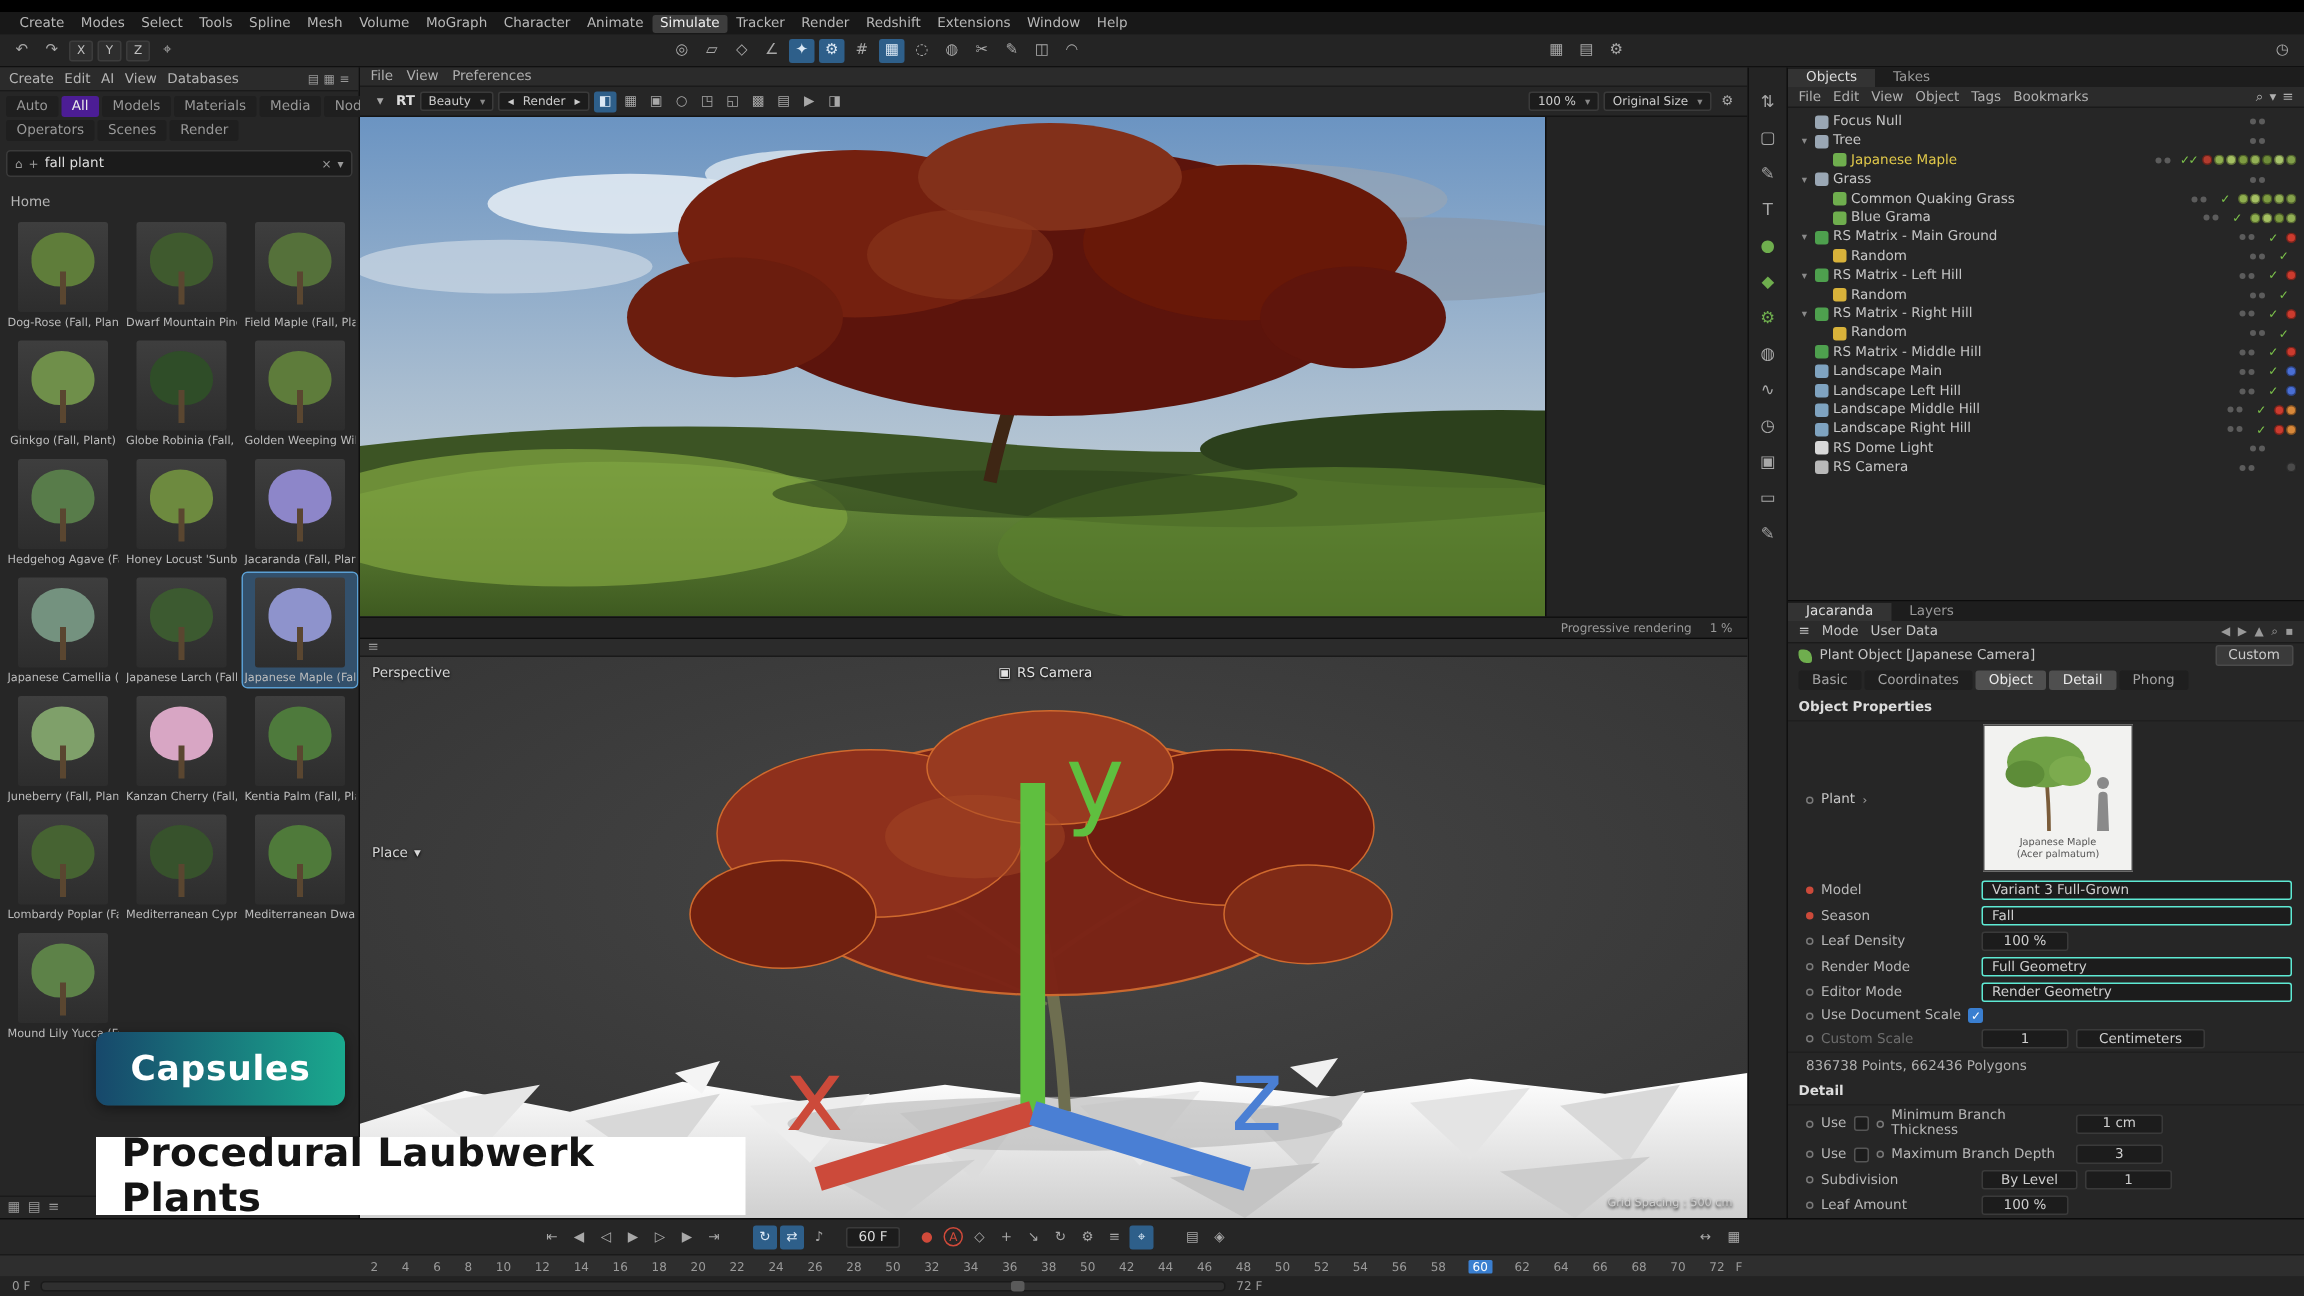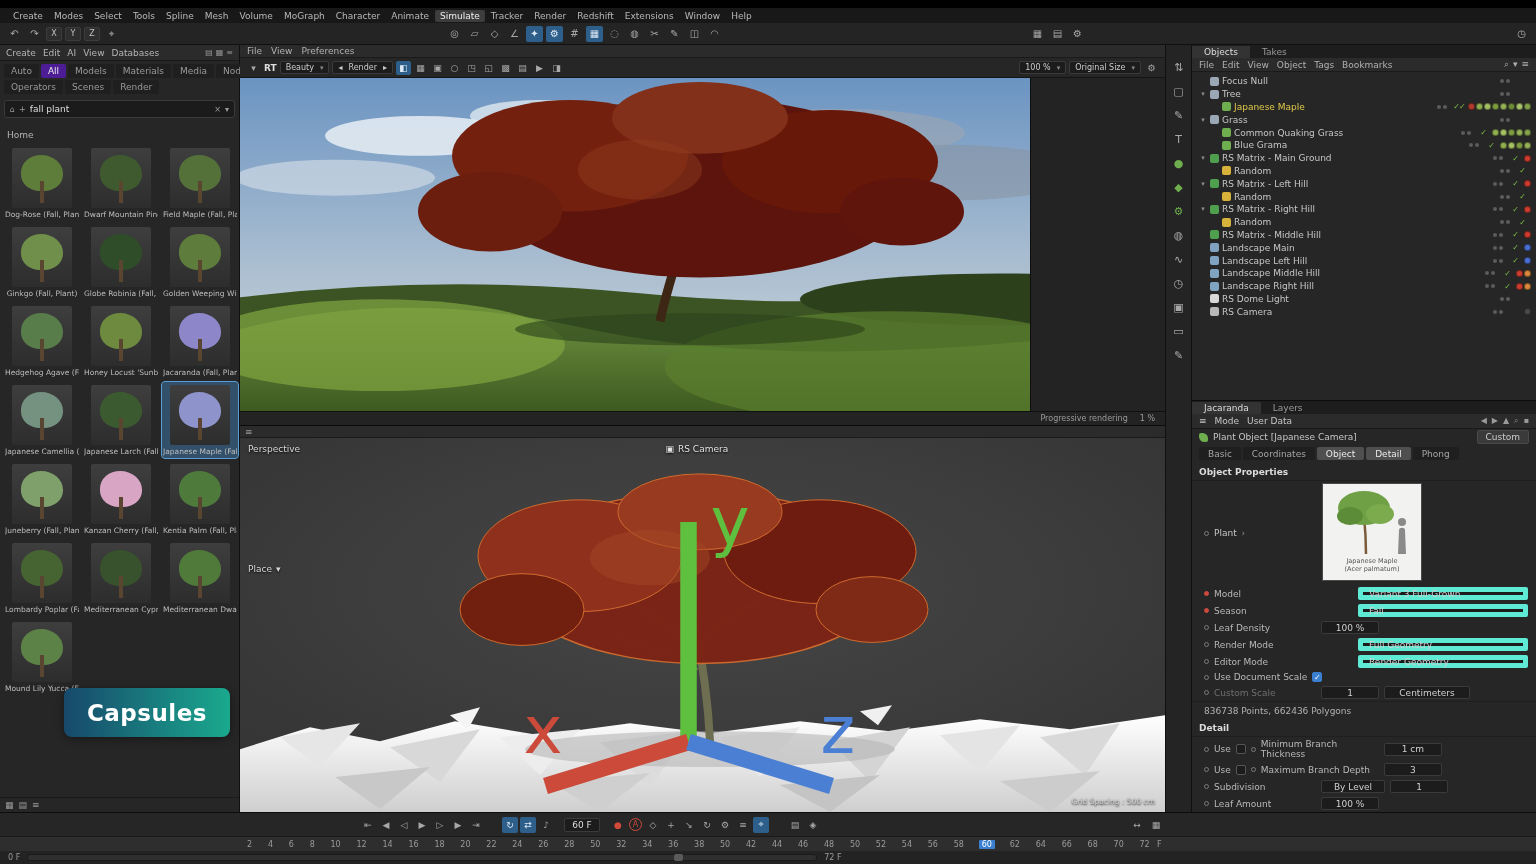--- a/index.html
+++ b/index.html
@@ -99,21 +99,21 @@
   .btn { background:#3a3a3a; border:1px solid #4a4a4a; border-radius:2px; padding:1px 8px; color:#ccc; }
   .at-tabs2 { display:flex; gap:2px; padding:2px 7px 3px; }
   .atab { padding:1.5px 9px; background:#1f1f1f; border-radius:2px; color:#a5a5a5; }
   .atab.active { background:#4f4f4f; color:#eaeaea; }
   .at-section { padding:4px 7px 3px; color:#dcdcdc; font-weight:bold; border-bottom:1px solid #1f1f1f; }
   .prop-row { display:flex; align-items:center; gap:5px; padding:2px 8px 2px 12px; color:#b8b8b8; }
   .prop-row.dim { color:#6e6e6e; }
   .plabel { width:112px; display:flex; align-items:center; gap:5px; flex:none; }
   .dot { width:5px; height:5px; border:1px solid #7a7a7a; border-radius:50%; flex:none; }
   .dot.key { background:#cc4a3a; border-color:#cc4a3a; }
-  .vbar { flex:1; height:13px; background:#1c1c1c; border:5px solid #5eead4; border-radius:2px; display:flex; align-items:center; padding:0 6px; color:#cfcfcf;margin-left:37px; }
+  .vbar { flex:1; height:13px; background:#1c1c1c; border:1px solid #5eead4; border-radius:2px; display:flex; align-items:center; padding:0 6px; color:#cfcfcf; }
   .vbox { width:58px; height:13px; background:#1c1c1c; border:1px solid #3a3a3a; border-radius:2px; display:flex; align-items:center; justify-content:center; color:#cfcfcf; }
   .cb { width:10px; height:10px; border:1px solid #555; background:#1c1c1c; border-radius:2px; display:flex; align-items:center; justify-content:center; font-size:8px; color:#fff; }
   .cb.checked { background:#3a7fd0; border-color:#3a7fd0; }
   .thumb-row { display:flex; padding:2px 8px 4px 12px; gap:6px; }
   .plant-preview { width:100px; height:98px; background:#f2f2f0; border:1px solid #4a4a4a; display:flex; flex-direction:column; align-items:center; }
   .plant-preview svg { width:96px; height:74px; }
   .pp-cap { font-size:6.5px; color:#555; line-height:1.2; text-align:center; }
   .stats { padding:4px 8px 3px 12px; color:#b0b0b0; border-top:1px solid #1f1f1f; }
 
   
@@ -1136,14 +1136,15 @@
 
   <div class="range-bar">
     <span>0 F</span>
     <span class="range-track">
         <span class="range-thumb"></span>
       </span>
     <span>72 F</span>
   </div>
 
   <div class="ov-capsules" style="--g1: #17486b; --g2: #1aa98e;">Capsules</div>
+  <div class="ov-title">Procedural Laubwerk Plants</div>
 
 </div>
 
 </body></html>

